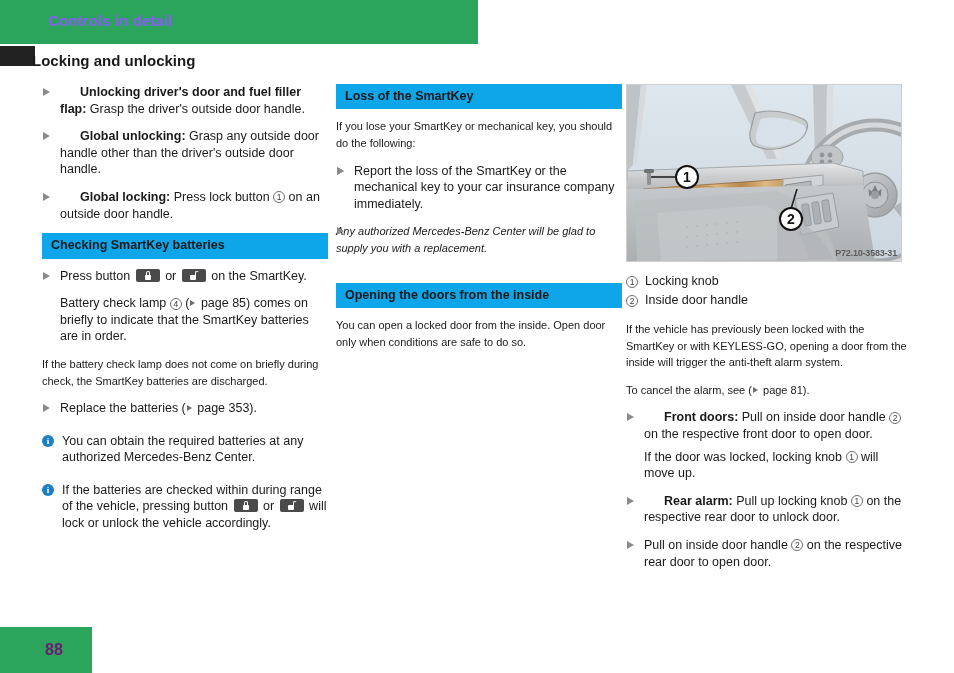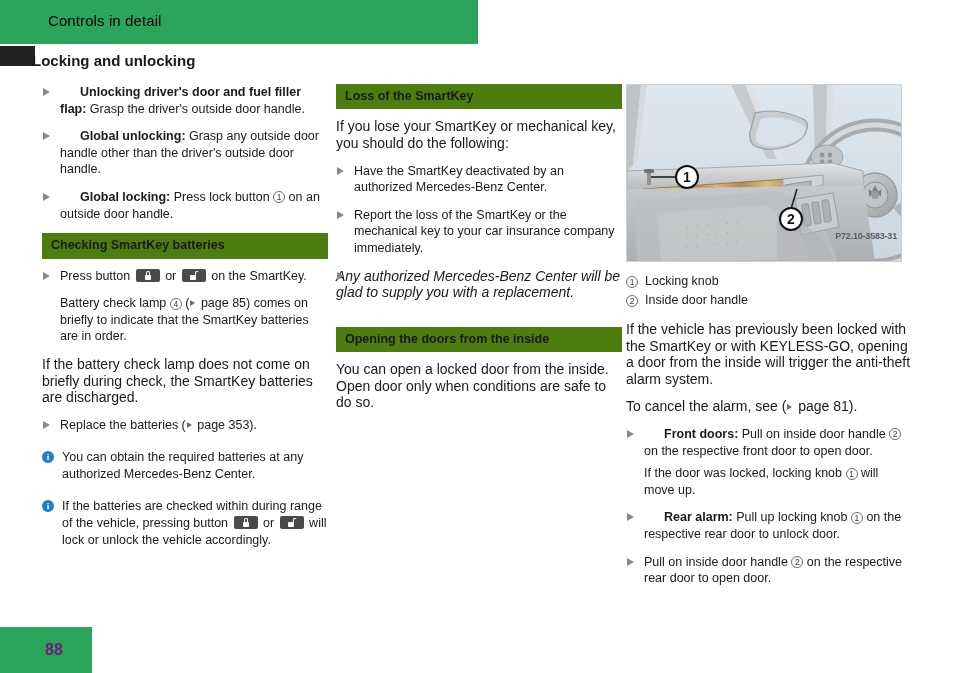--- a/index.html
+++ b/index.html
@@ -16,49 +16,49 @@
   }
 
   
   .header-bar {
     position: absolute; left: 0; top: 0;
     width: 478px; height: 44px;
     background: #2ba45c;
   }
   .header-title {
     position: absolute; left: 48px; top: 12px;
-    font-size: 15px; font-weight: normal; color: #000000;
+    font-size: 15px; font-weight: bold; color: #8b5cf6;
     letter-spacing: .1px;
   }
   .chapter-tab {
     position: absolute; left: 0; top: 46px;
     width: 35px; height: 20px;
     background: #222222;
   }
   .page-heading {
     position: absolute; left: 32px; top: 52px;
     font-size: 15px; font-weight: bold; color: #1a1a1a;
   }
 
   
   .col { position: absolute; top: 84px; }
   .col-1 { left: 42px;  width: 286px; }
   .col-2 { left: 336px; width: 286px; }
   .col-3 { left: 626px; width: 286px; }
 
   
   .sec-head {
-    background: #4d7c0f;
+    background: #0ea5e9;
     font-size: 12.5px; font-weight: bold; color: #1a1a1a;
     padding: 5px 9px 6px 9px;
     margin: 0 0 9px 0;
     line-height: 1.15;
   }
   p.para {
-    font-size: 14px; line-height: 16.6px;
+    font-size: 11px; line-height: 16.6px;
     margin: 0 0 11px 0;
   }
   p.para:last-child { margin-bottom: 0; }
 
   .bullet {
     position: relative;
     padding-left: 18px;
     font-size: 12.5px; line-height: 16.6px;
     margin: 0 0 11px 0;
   }
@@ -150,21 +150,21 @@
     margin-bottom: 13px;
   }
   .fig-caption-list { margin: -3px 0 11px 0; }
   .cap-row {
     font-size: 12.5px; line-height: 19px;
     white-space: nowrap;
   }
   .cap-row .circnum { margin-right: 7px; }
 
   .figcode {
-    position: absolute; right: 4px; bottom: 20px;
+    position: absolute; right: 4px; bottom: 3px;
     font-size: 9px; color: #5c5c5c; font-weight: bold;
     font-family: "Liberation Sans", sans-serif;
     letter-spacing: -.2px;
   }
 
   
   .footer-bar {
     position: absolute; left: 0; bottom: 0;
     width: 92px; height: 46px;
     background: #2ba45c;
@@ -229,21 +229,20 @@
 </div>
 
 <div class="col col-2">
 
   <div class="sec-head">Loss of the SmartKey</div>
 
   <p class="para">If you lose your SmartKey or mechanical key, you should do the following:</p>
 
   <div class="bullet">
     <span class="tri"></span>
-    <span>Have the SmartKey deactivated by an authorized Mercedes-Benz Center.</span>
   </div>
   <div class="bullet">
     <span class="tri"></span>
     <span>Report the loss of the SmartKey or the mechanical key to your car insurance company immediately.</span>
   </div>
   <div class="bullet">
     <span class="tri"></span>
   </div>
 
   <p class="para" style="margin-bottom:26px;font-style:italic;">Any authorized Mercedes-Benz Center will be glad to supply you with a replacement.</p>

